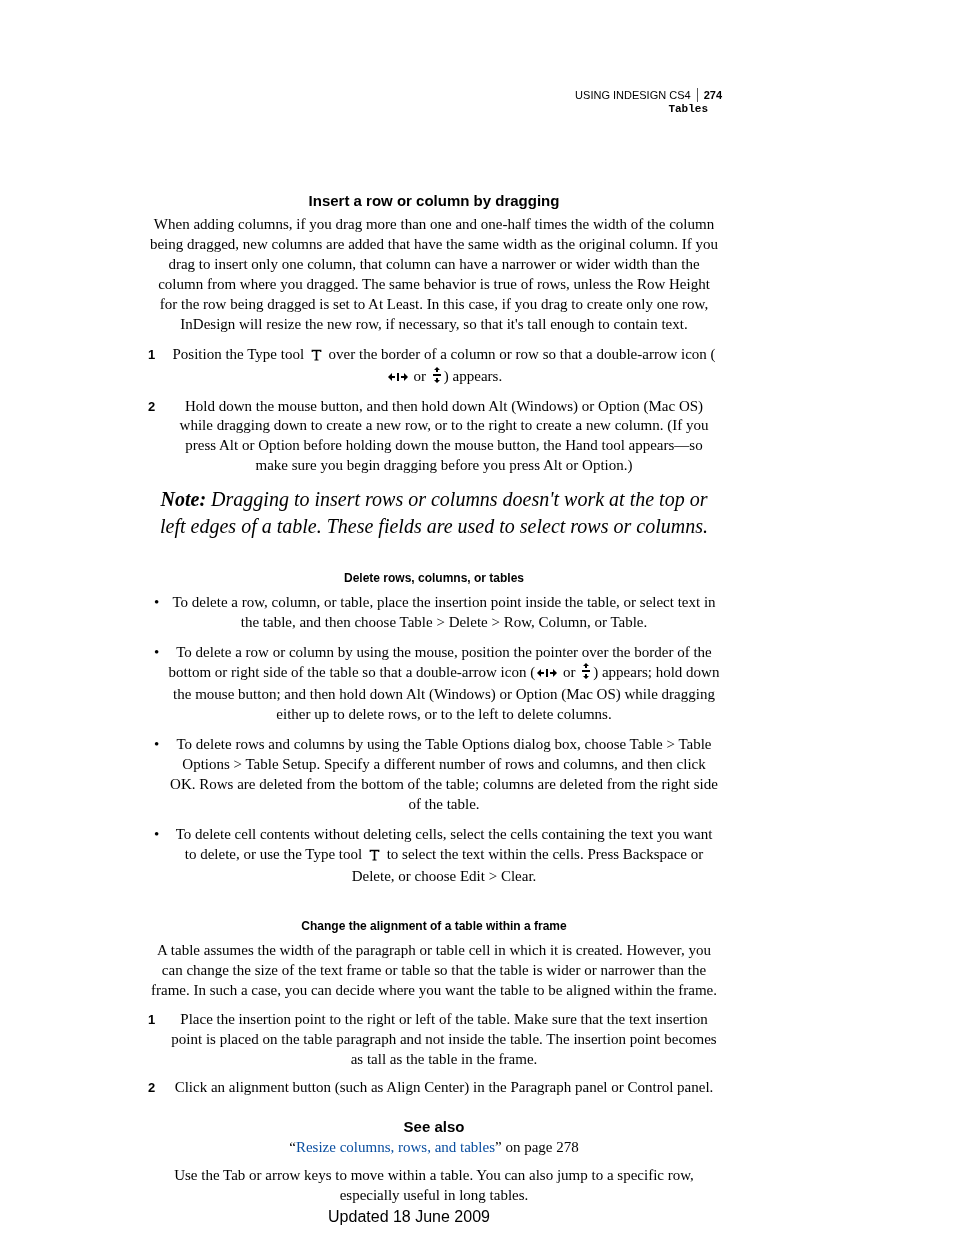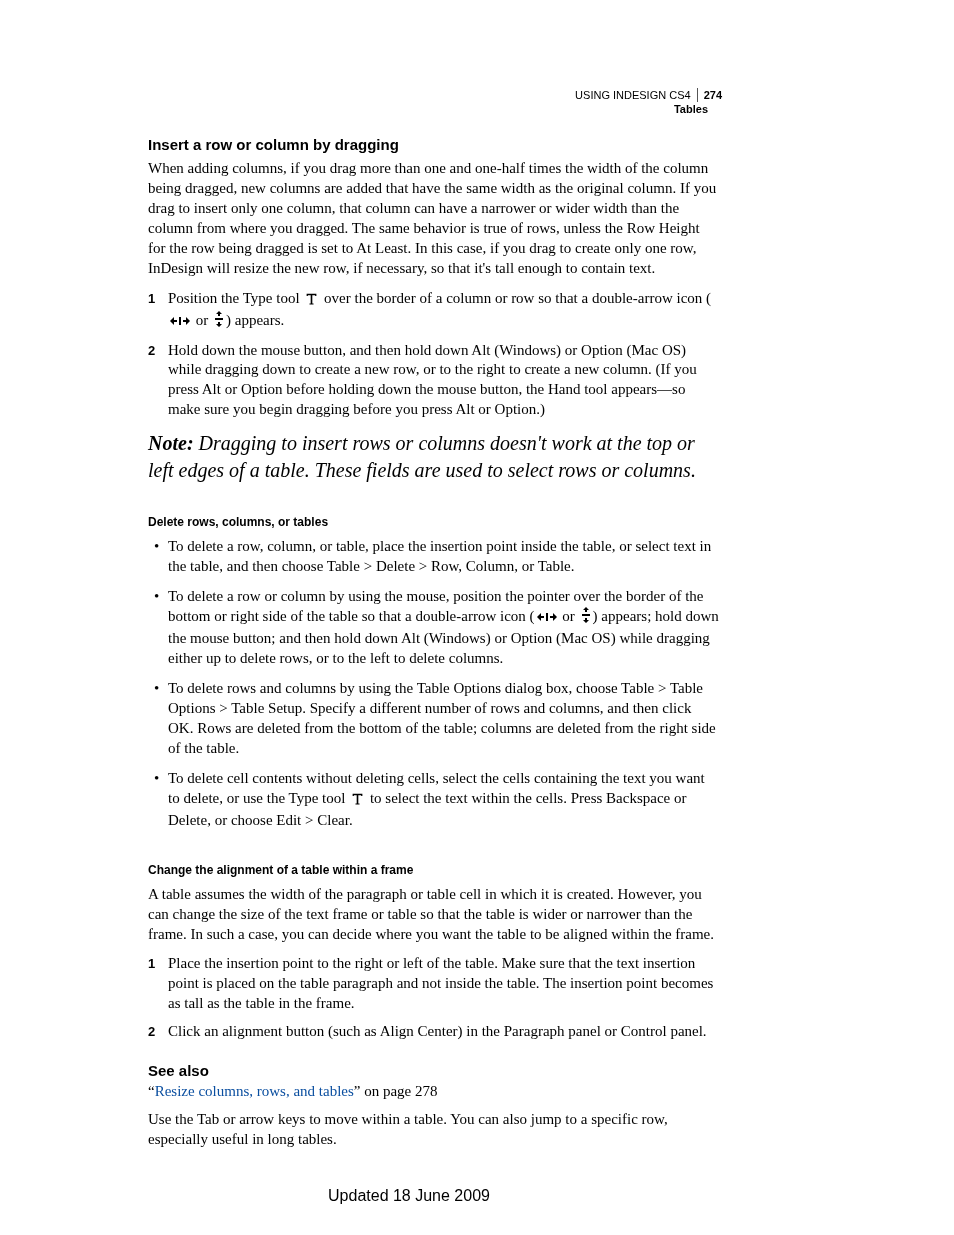--- a/index.html
+++ b/index.html
@@ -21,22 +21,22 @@
     position: absolute;
     top: 88px;
     right: 96px;
     text-align: right;
     font-family: "Myriad Pro", Arial, sans-serif;
     font-size: 11px;
     line-height: 1.3;
   }
   .hd-line1 { border-right: 1px solid #555; padding-right: 6px; display: inline-block; }
   .hd-page { font-weight: 700; padding-left: 6px; }
-  .hd-section { font-weight: 700; padding-right: 14px; display: block; }
-  .content { margin-top: 48px; }
+  .hd-section { font-weight: 700; padding-right: 14px; display: block; font-family: Liberation Mono, monospace; }
+  .content { margin-top: 104px; text-align: center; }
   h3.sub {
     font-family: "Myriad Pro", Arial, sans-serif;
     font-weight: 700;
     font-size: 15px;
     margin: 12px 0 6px 0;
   }
   h2.section {
     font-family: "Myriad Pro", Arial, sans-serif;
     font-weight: 700;
     font-size: 12px;

